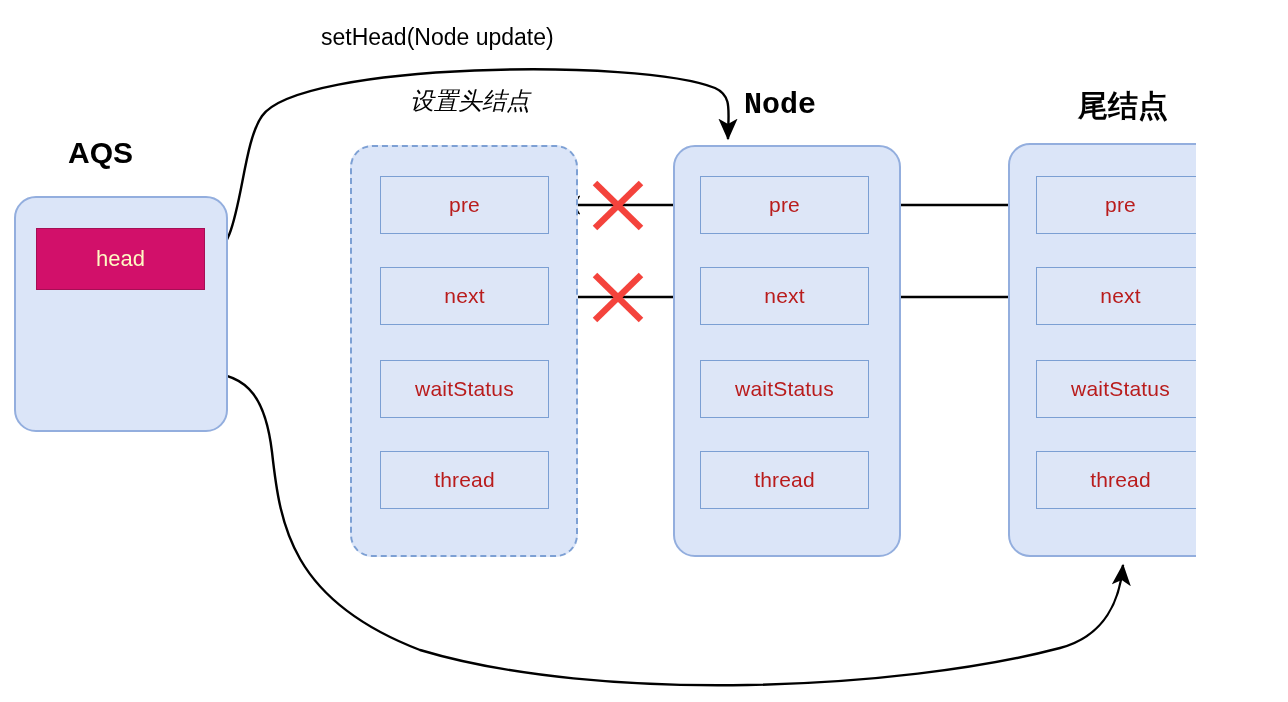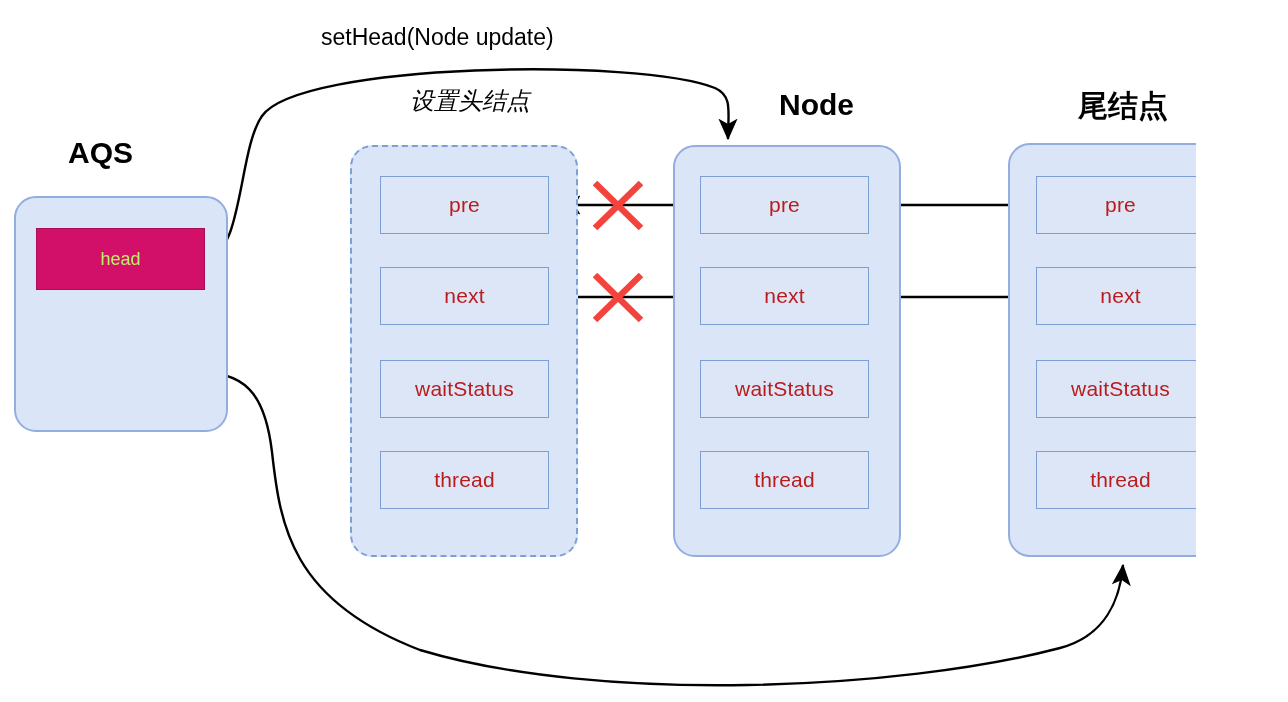--- a/index.html
+++ b/index.html
@@ -53,22 +53,22 @@
   }
   
   .ptr-cell {
     position: absolute;
     background: #d2106a;
     border: 1.5px solid #a50f55;
     box-sizing: border-box;
     display: flex;
     align-items: center;
     justify-content: center;
-    font-size: 18px;
-    color: #bef264;
+    font-size: 22px;
+    color: #fef9c3;
   }
   
   .label {
     position: absolute;
     color: #000000;
     white-space: nowrap;
   }
   .label.title-bold {
     font-size: 30px;
     font-weight: bold;
@@ -133,21 +133,21 @@
   <div class="label cjk-plain" style="left:410px; top:85px;font-style:italic;">设置头结点</div>
 
   <div class="container-box dashed" style="left:350px; top:145px; width:228px; height:412px;">
   </div>
 
   <div class="field-cell" style="left:380px; top:176px; width:169px; height:58px;">pre</div>
   <div class="field-cell" style="left:380px; top:267px; width:169px; height:58px;">next</div>
   <div class="field-cell" style="left:380px; top:360px; width:169px; height:58px;">waitStatus</div>
   <div class="field-cell" style="left:380px; top:451px; width:169px; height:58px;">thread</div>
 
-  <div class="label title-bold" style="left:779px; top:88px;">Node</div>
+  <div class="label title-bold" style="left:744px; top:88px;font-family:Liberation Mono, monospace;">Node</div>
 
   <div class="container-box" style="left:673px; top:145px; width:228px; height:412px;">
   </div>
 
   <div class="field-cell" style="left:700px; top:176px; width:169px; height:58px;">pre</div>
   <div class="field-cell" style="left:700px; top:267px; width:169px; height:58px;">next</div>
   <div class="field-cell" style="left:700px; top:360px; width:169px; height:58px;">waitStatus</div>
   <div class="field-cell" style="left:700px; top:451px; width:169px; height:58px;">thread</div>
 
   <div class="label title-cjk" style="left:1078px; top:86px; font-size:30px;">尾结点</div>

